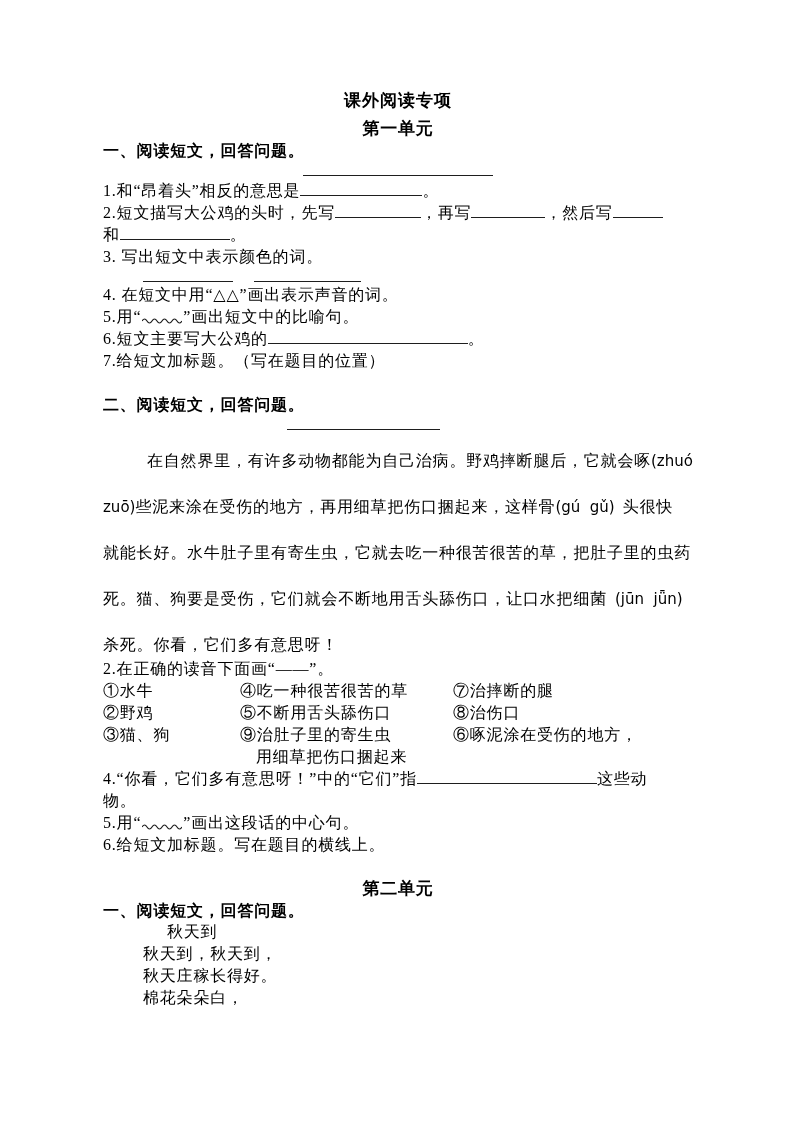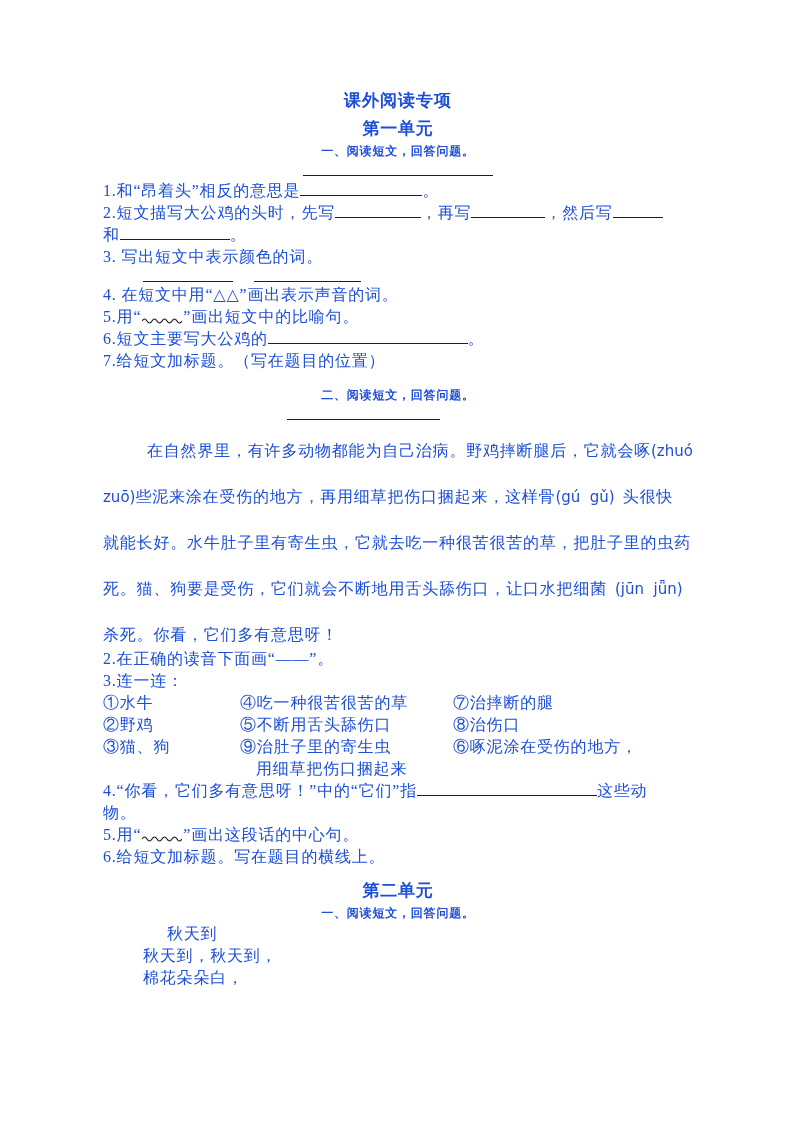--- a/index.html
+++ b/index.html
@@ -1,20 +1,20 @@
 <!DOCTYPE html>
 <html><head>
 <meta charset="utf-8">
 <style>
   html,body{margin:0;padding:0;background:#ffffff;}
   .page{
     position:relative;
     width:793px;height:1122px;
     background:#fff;
-    color:#1d4ed8;
+    color:#000000;
     font-family:"Liberation Serif","DejaVu Serif",serif;
     font-size:16px;
     letter-spacing:0.8px;
     box-sizing:border-box;
     padding:90px 100px 0 103px;
     overflow:hidden;
   }
   .doc-title{
     text-align:center;
     font-family:"Liberation Sans","DejaVu Sans",sans-serif;
@@ -27,23 +27,22 @@
     font-family:"Liberation Sans","DejaVu Sans",sans-serif;
     font-weight:700;
     font-size:17px;
     line-height:22px;
     margin-top:6px;
     text-align:center;
   }
   .sec-heading{
     font-family:"Liberation Sans","DejaVu Sans",sans-serif;
     font-weight:700;
-    font-size:12px;
+    font-size:16px;
     line-height:22px;
-    text-align:center;
   }
   .line{line-height:22px;white-space:nowrap;}
   .p2line{line-height:26px;white-space:nowrap;margin-top:20px;}
   .indent{padding-left:44px;}
   .title-blank-row{height:12px;margin-bottom:6px;text-align:center;}
   .title-blank-row .seg{display:inline-block;border-bottom:1.5px solid #1e1e1e;height:11px;}
   .tb1 .seg{width:190px;}
   .tb2{text-align:left;margin-bottom:4px;}
   .tb2 .seg{width:153px;margin-left:184px;}
   .blank{display:inline-block;border-bottom:1.4px solid #1e1e1e;height:14px;vertical-align:baseline;}
@@ -52,21 +51,21 @@
   .wavy-icon{vertical-align:-2px;margin:0 1px;}
   .py{font-family:"DejaVu Sans",sans-serif;letter-spacing:0;font-size:15px;}
   .ml{margin-left:8px;}
   .match-grid{
     display:grid;
     grid-template-columns:137px 213px 1fr;
     line-height:22px;
   }
   .match-grid div{white-space:nowrap;}
   .cell-indent{padding-left:16px;}
-  .mt10{margin-top:12px;}
+  .mt10{margin-top:22px;}
   .poem{margin-left:40px;font-family:Liberation Mono, monospace;}
   .poem-title{padding-left:24px;}
 </style>
 </head>
 <body>
 
 <div class="page">
 
   <div class="doc-title">课外阅读专项</div>
 
@@ -118,21 +117,20 @@
       <span class="py">zuō)</span><span>些泥来涂在受伤的地方，再用细草把伤口捆起来，这样骨</span><span class="py">(gú&nbsp;&nbsp;gǔ)</span><span class="ml">头很快</span>
     </div>
     <div class="p2line">就能长好。水牛肚子里有寄生虫，它就去吃一种很苦很苦的草，把肚子里的虫药</div>
     <div class="p2line">
       <span>死。猫、狗要是受伤，它们就会不断地用舌头舔伤口，让口水把细菌</span><span class="py ml">(jūn&nbsp;&nbsp;jǖn)</span>
     </div>
     <div class="p2line">杀死。你看，它们多有意思呀！</div>
   </div>
 
   <div class="line">2.在正确的读音下面画“——”。</div>
-  <div class="line">3.连一连：</div>
 
   <div class="match-grid">
     <div>①水牛</div>
     <div>④吃一种很苦很苦的草</div>
     <div>⑦治摔断的腿</div>
     <div>②野鸡</div>
     <div>⑤不断用舌头舔伤口</div>
     <div>⑧治伤口</div>
     <div>③猫、狗</div>
     <div>⑨治肚子里的寄生虫</div>
@@ -154,16 +152,17 @@
   </div>
 
   <div class="line">6.给短文加标题。写在题目的横线上。</div>
 
   <div class="unit-heading mt10">第二单元</div>
   <div class="sec-heading">一、阅读短文，回答问题。</div>
 
   <div class="poem">
     <div class="line poem-title">秋天到</div>
     <div class="line">秋天到，秋天到，</div>
+    <div class="line">秋天庄稼长得好。</div>
     <div class="line">棉花朵朵白，</div>
   </div>
 
 </div>
 
 </body></html>

